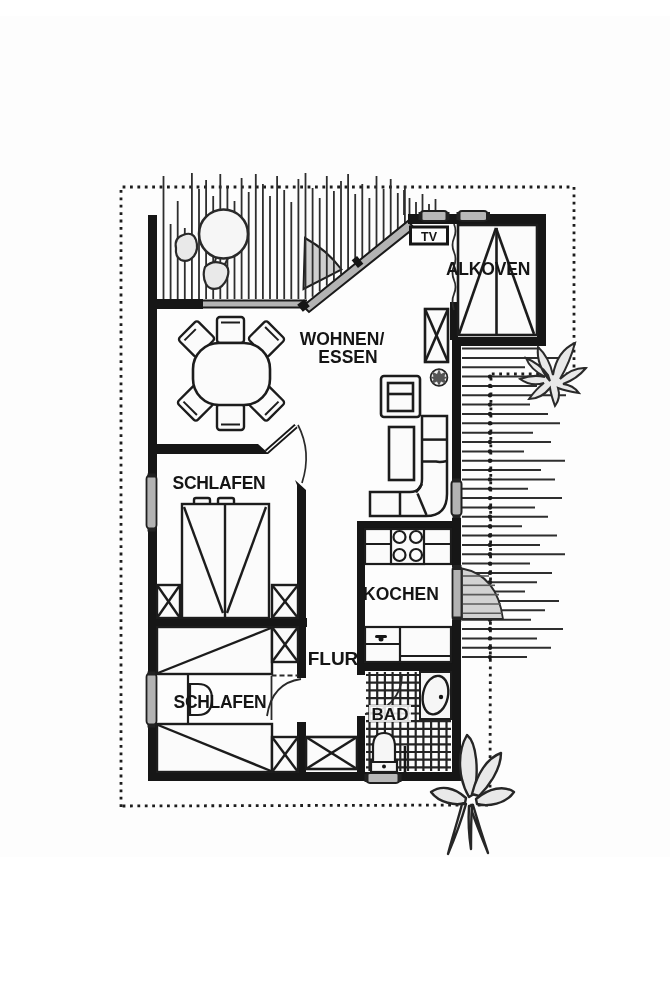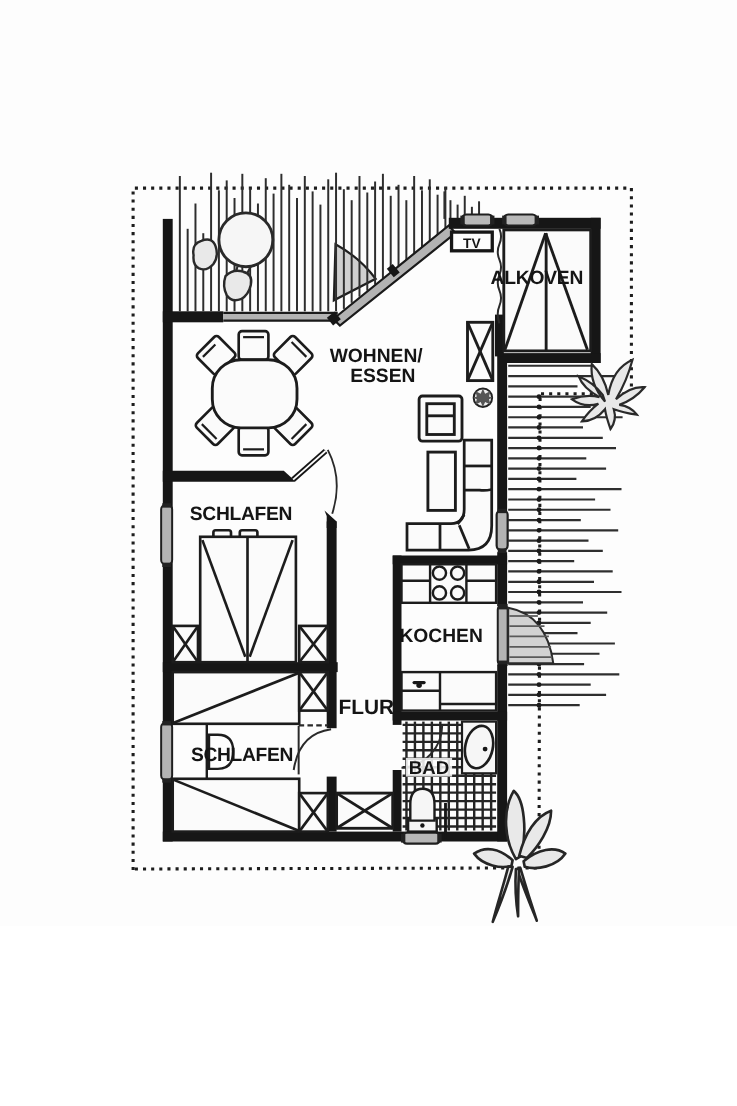--- a/index.html
+++ b/index.html
@@ -1,16 +1,16 @@
 <!DOCTYPE html>
 <html><head>
 <meta charset="utf-8">
 <style>
 html,body{margin:0;padding:0;background:#ffffff;}
-#plan{position:relative;width:670px;height:841px;background:#b91c1c;font-family:"Liberation Sans",sans-serif;will-change:transform;}
+#plan{position:relative;width:670px;height:841px;background:#eab308;font-family:"Liberation Sans",sans-serif;will-change:transform;margin-top:16px;}
 svg{position:absolute;top:0;left:0;will-change:transform;}
 .lbl{font-family:"Liberation Sans",sans-serif;font-weight:bold;fill:#151515;}
 </style>
 </head>
 <body>
 <div id="plan">
 <svg width="670" height="1005" viewBox="0 0 670 1005">
 
 <rect x="0" y="0" width="670" height="1005" fill="#fdfdfd"></rect>
 

